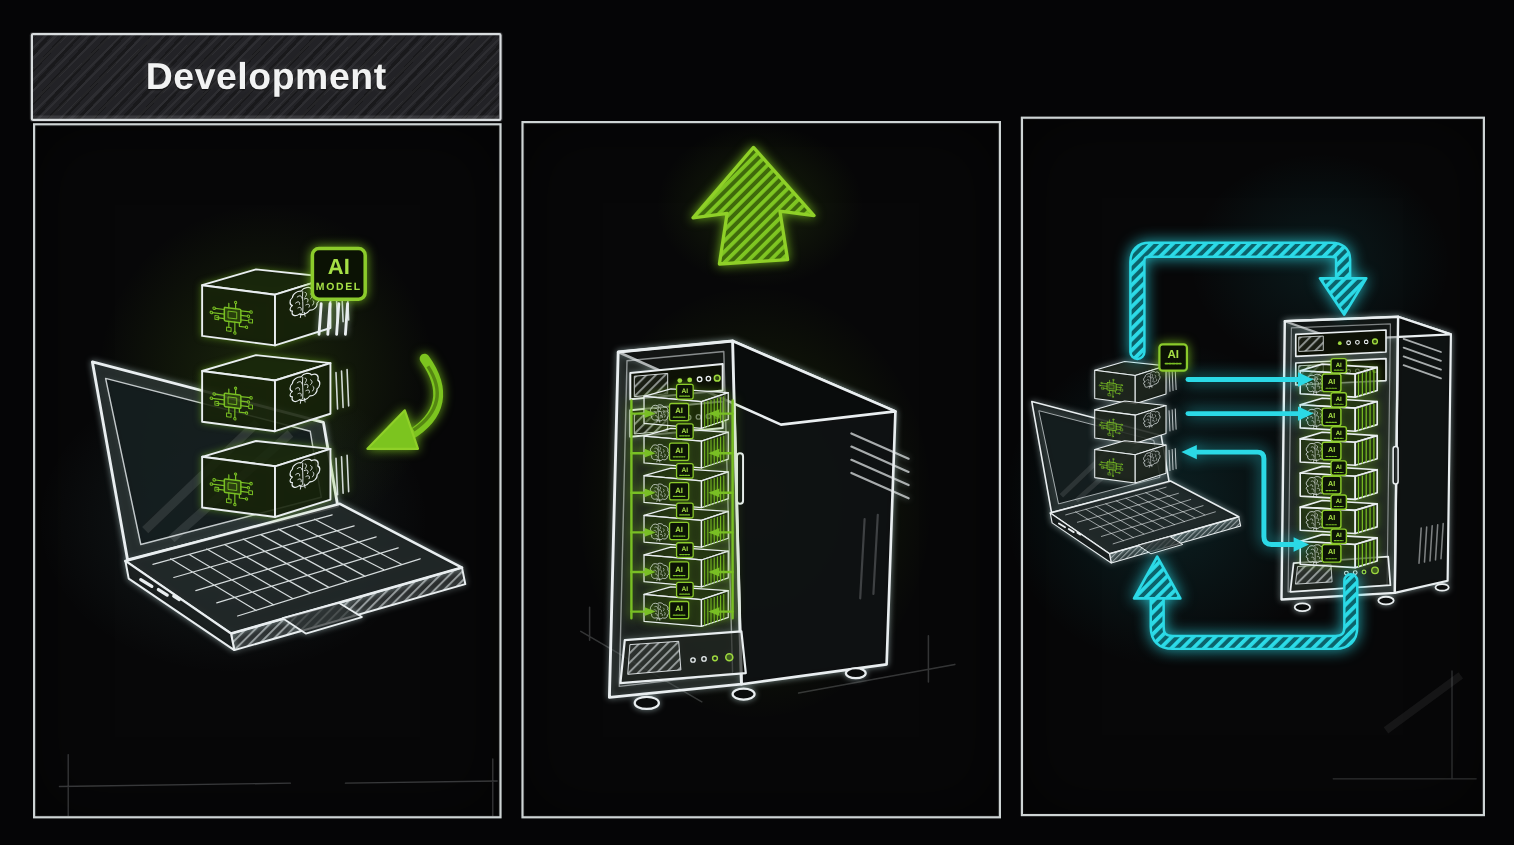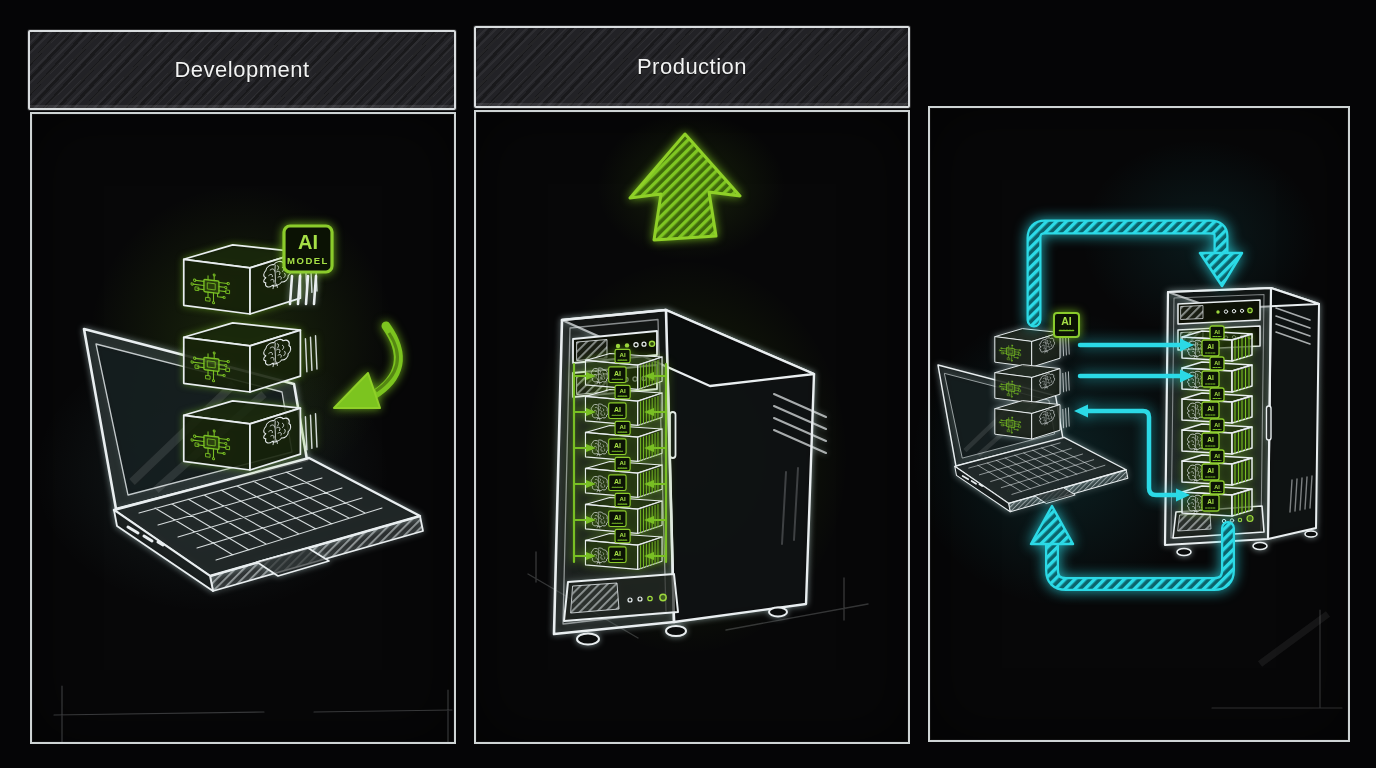--- a/index.html
+++ b/index.html
@@ -4,21 +4,21 @@
 <style>
   html,body{margin:0;padding:0;background:#050506;}
   body{width:1376px;height:768px;overflow:hidden;font-family:"Liberation Sans",sans-serif;}
   .stage{position:relative;width:1376px;height:768px;background:#050506;}
   .hdr{position:absolute;display:flex;align-items:center;justify-content:center;
        background-color:#222226;
        background-image:repeating-linear-gradient(135deg, rgba(255,255,255,0.05) 0 2px, rgba(0,0,0,0) 2px 7px),
                         repeating-linear-gradient(132deg, rgba(0,0,0,0.28) 0 3px, rgba(0,0,0,0) 3px 10px);
        border:2px solid #d9dddf;border-radius:2px;
        box-shadow:0 0 0 1px rgba(255,255,255,0.14), inset 0 -3px 0 rgba(255,255,255,0.10);}
-  .hdr h1{margin:0;font-size:22px;font-weight:normal;color:#f2f3f3;letter-spacing:0.5px;
+  .hdr h1{margin:0;font-size:34px;font-weight:bold;color:#f2f3f3;letter-spacing:0.5px;
        text-shadow:0 1px 2px rgba(0,0,0,0.85), 0 0 6px rgba(255,255,255,0.18);}
   .panel-body{position:absolute;border:2px solid rgba(224,230,230,0.92);background:#070708;
        box-shadow:inset 0 0 0 1px rgba(255,255,255,0.05), inset 0 0 60px rgba(0,0,0,0.6);}
   svg.scene{position:absolute;left:0;top:0;width:100%;height:100%;}
   .glow{position:absolute;pointer-events:none;border-radius:50%;}
   .glow-white{filter:drop-shadow(0 0 3px rgba(214,242,242,0.55));}
   .glow-green{filter:drop-shadow(0 0 5px rgba(124,196,31,0.85));}
   .glow-green-soft{filter:drop-shadow(0 0 3.5px rgba(124,196,31,0.55));}
   .glow-cyan{filter:drop-shadow(0 0 7px rgba(43,217,230,0.8));}
   .sk{stroke:#e9eef0;stroke-linecap:round;stroke-linejoin:round;}
@@ -136,23 +136,20 @@
     </g>
   </g>
 </defs>
 </svg>
 
 <div class="stage">
 
   <div class="hdr" style="left:28px;top:30px;width:424px;height:76px">
     <h1>Development</h1>
   </div>
-  <div class="hdr" style="left:474px;top:26px;width:432px;height:78px">
-    <h1>Production</h1>
-  </div>
 
   <div class="panel-body" style="left:30px;top:112px;width:422px;height:628px">
     <div class="glow" style="left:55px;top:70px;width:310px;height:320px;background:radial-gradient(ellipse at center, rgba(124,196,31,0.17), rgba(124,196,31,0) 70%)"></div>
     <div class="glow" style="left:0px;top:220px;width:360px;height:280px;background:radial-gradient(ellipse at center, rgba(150,225,228,0.10), rgba(0,0,0,0) 70%)"></div>
     <svg class="scene" viewBox="0 0 422 628">
       <path class="sk" fill="none" opacity="0.22" stroke-width="1.2" d="M22,601 L232,598 M282,598 L420,596 M30,572 V652 M416,576 V648"></path>
       <g class="glow-white">
         <use href="#laptop" transform="translate(52,206)"></use>
       </g>
       <g class="glow-green-soft">

